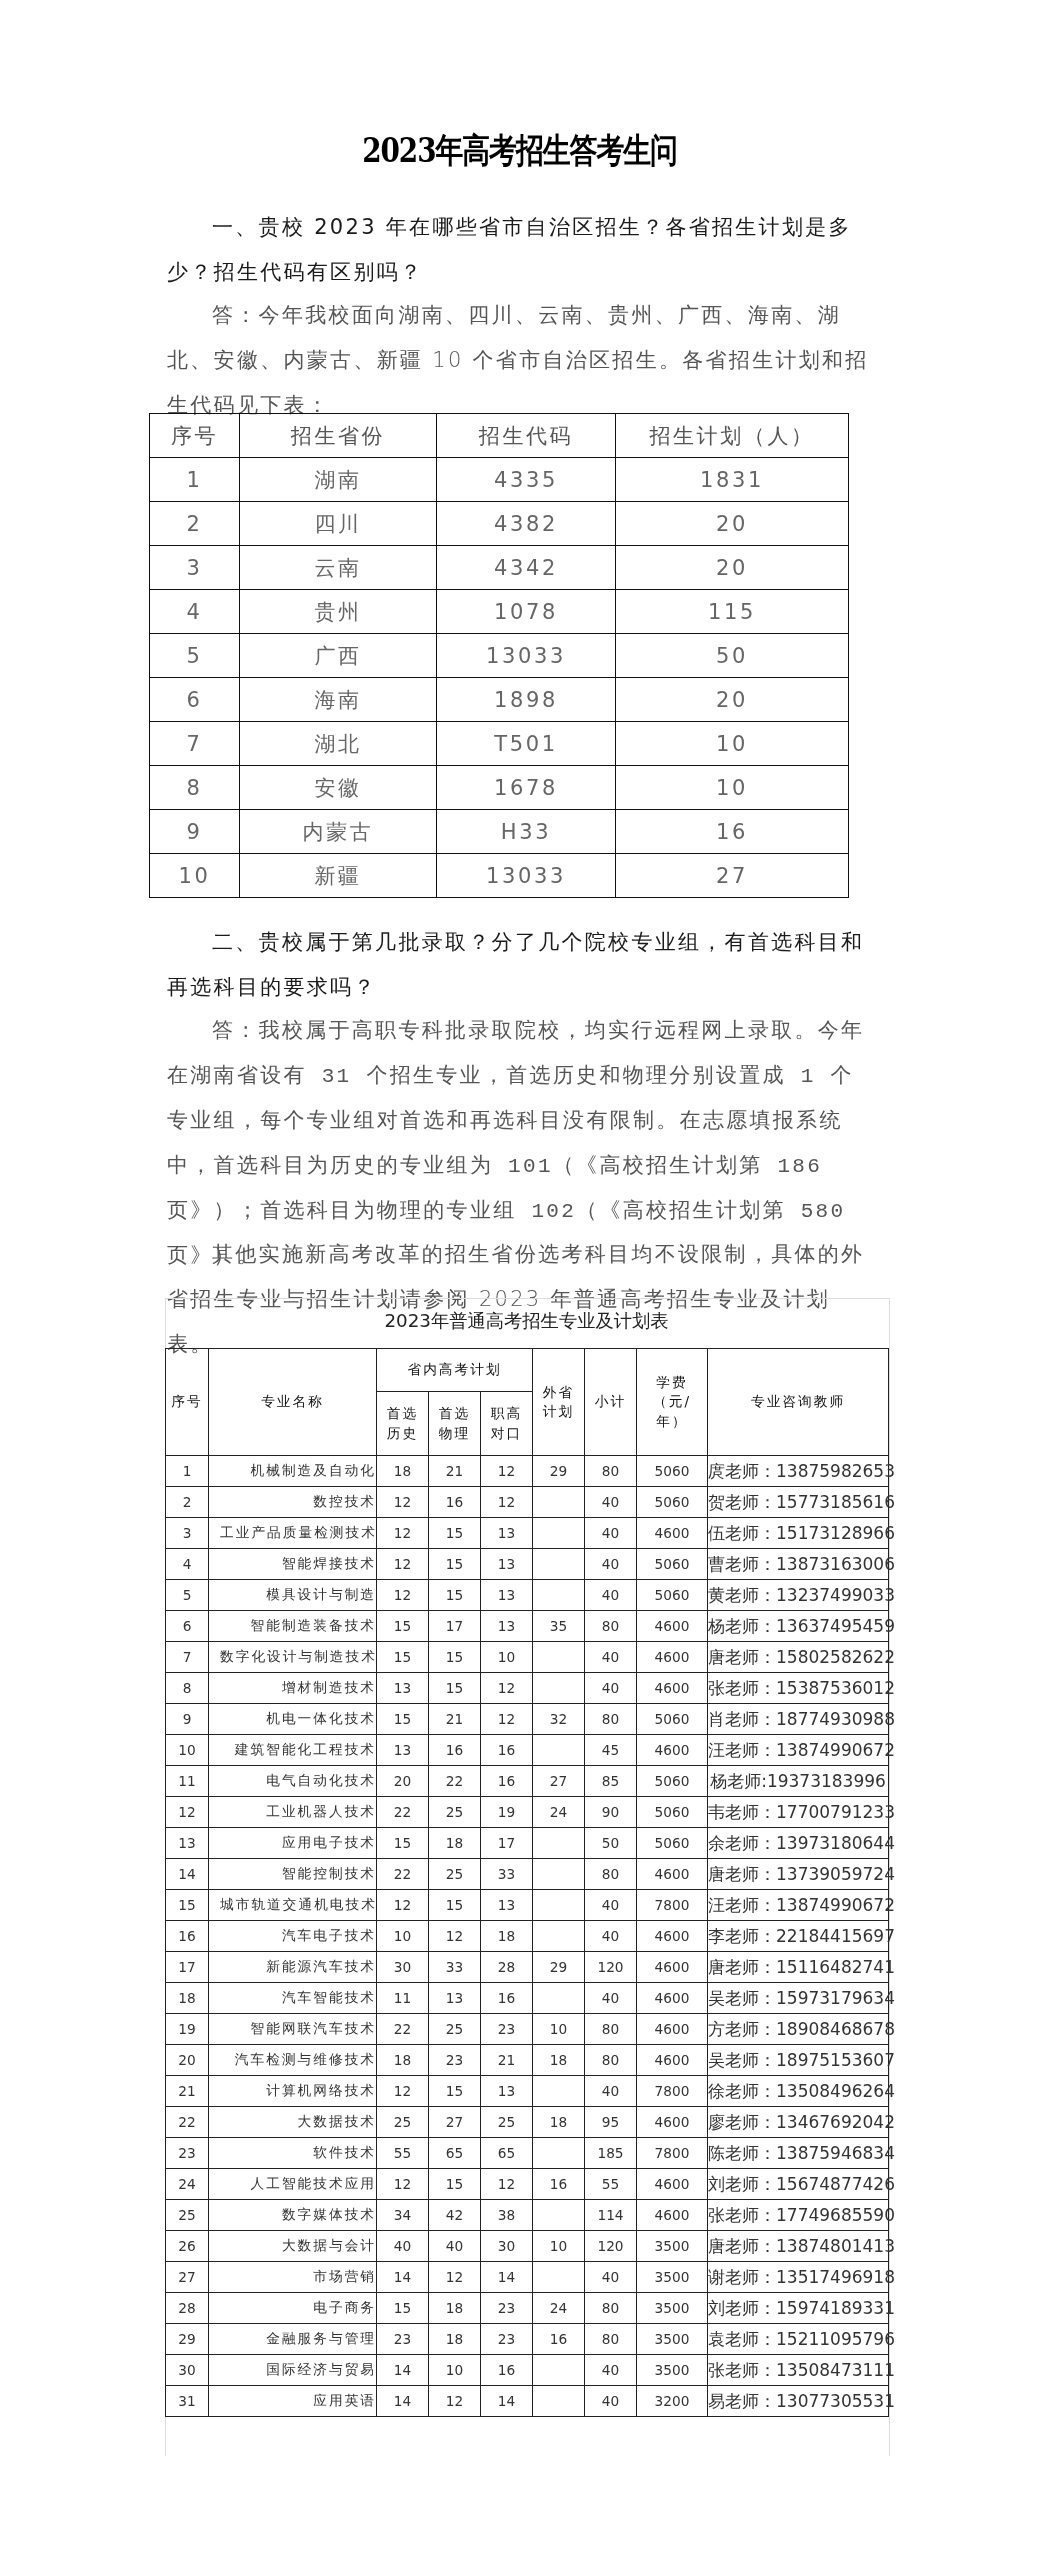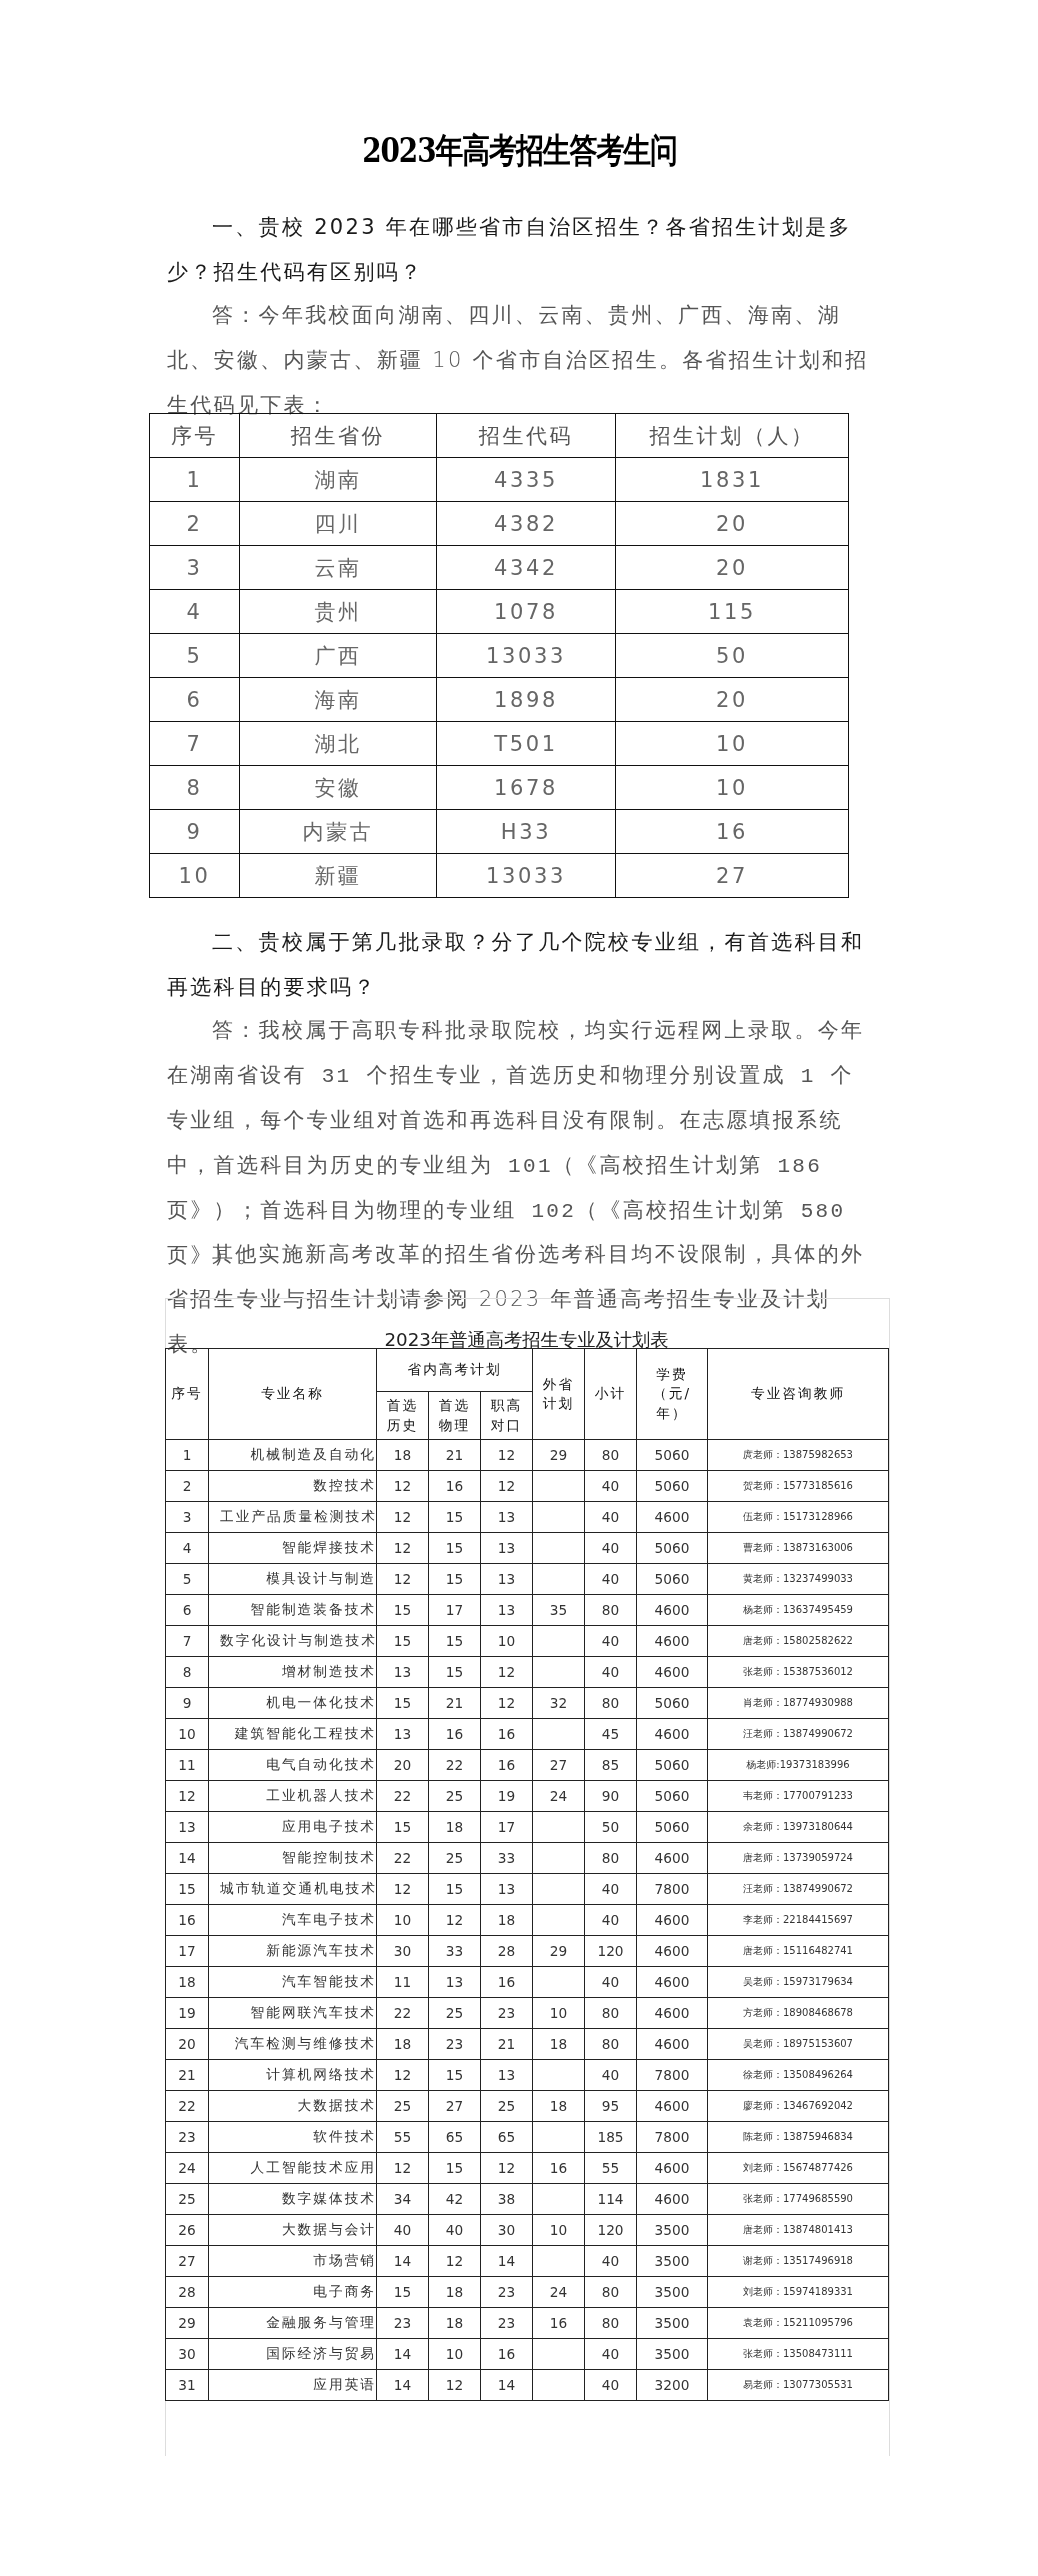--- a/index.html
+++ b/index.html
@@ -16,27 +16,27 @@
 
   table { border-collapse: collapse; position: absolute; }
   #t1 { left: 149px; top: 413px; width: 700px; }
   #t1 td, #t1 th { border: 1.3px solid #111; height: 43px; text-align: center; font-size: 21px;
                    color: #666; font-weight: normal; letter-spacing: 2.6px; padding: 0; }
   #t1 th { color: #555; }
 
   .box2 { position: absolute; left: 165px; top: 1298px; width: 723px; height: 1157px;
           border: 0.7px solid #ddd; border-bottom: none; }
   .t2title { position: absolute; left: 165px; top: 1308px; width: 723px; text-align: center;
-             font-size: 18.3px; color: #222; margin-top: 19px; }
+             font-size: 18.3px; color: #222; }
   #t2 { left: 165px; top: 1348px; width: 724px; table-layout: fixed; }
   #t2 td, #t2 th { border: 1.3px solid #222; text-align: center; font-size: 13.7px; color: #333;
                    padding: 0; height: 30px; font-weight: normal; }
   #t2 th { color: #111; letter-spacing: 2px; line-height: 19.6px; }
   #t2 td.name { text-align: right; padding-left: 11px; letter-spacing: 2px; white-space: nowrap; overflow: hidden; }
-  #t2 td.teacher { font-size: 10px; white-space: nowrap; }
+  #t2 td.teacher { font-size: 17px; white-space: nowrap; }
   #t2 tr.hdr1 th { height: 42px; }
   #t2 tr.hdr2 th { height: 45px; }
 </style>
 </head>
 <body>
 
 <div class="title">2023年高考招生答考生问</div>
 
 <p class="para q indent" style="top:195px;">一、贵校 2023 年在哪些省市自治区招生？各省招生计划是多少？招生代码有区别吗？</p>
 <p class="para a indent" style="top:283px;">答：今年我校面向湖南、四川、云南、贵州、广西、海南、湖北、安徽、内蒙古、新疆 10 个省市自治区招生。各省招生计划和招生代码见下表：</p>
@@ -142,21 +142,21 @@
           <div style="width:33px;margin:0 auto;">外省计划</div>
         </th>
       <th rowspan="2"><span>小计</span></th>
       <th rowspan="2">
           <div style="width:59px;margin:0 auto;">学费（元/年）</div>
         </th>
       <th rowspan="2"><span>专业咨询教师</span></th>
     </tr>
     <tr class="hdr2">
       <th>
-          <div style="width:33px;margin:4px auto;text-align:center;">首选历史</div>
+          <div style="width:33px;margin:12px auto;text-align:center;">首选历史</div>
         </th>
       <th>
           <div style="width:33px;margin:0 auto;">首选物理</div>
         </th>
       <th>
           <div style="width:33px;margin:0 auto;">职高对口</div>
         </th>
     </tr>
   </thead>
   <tbody id="t2body">

